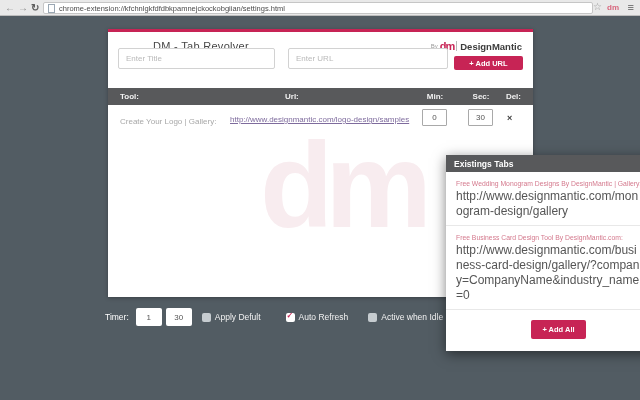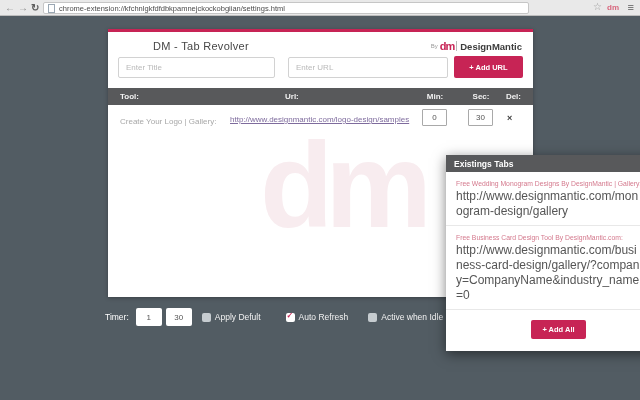--- a/index.html
+++ b/index.html
@@ -4,21 +4,21 @@
 <style>
   * { margin:0; padding:0; box-sizing:border-box; font-family:"Liberation Sans", sans-serif; }
   html,body { width:640px; height:400px; overflow:hidden; }
   .screen { position:relative; width:640px; height:400px; background:var(--page-bg,#525c63); }
 
   
   .chrome { position:absolute; top:0; left:0; width:640px; height:16px;
             background:#e9e9e9; border-bottom:1px solid #bdbdbd; z-index:50; }
   .nav { position:absolute; top:0; font-size:10px; line-height:16px; color:#8b8b8b; cursor:pointer; }
   .nav.b1{left:5px;} .nav.b2{left:18px;} .nav.reload{left:31px; color:#5d5d5d; font-weight:bold;}
-  .addressbar { position:absolute; left:43px; top:2px; width:486px; height:12px;
+  .addressbar { position:absolute; left:43px; top:2px; width:550px; height:12px;
                 background:#fff; border:1px solid #c6c6c6; border-radius:2px;
                 display:flex; align-items:center; padding:0 4px; cursor:text; }
   .doc-ico { width:7px; height:9px; border:1px solid #9aa7b3; background:#fdfdfd; margin-right:4px; flex:0 0 auto; }
   .url-text { font-size:7.5px; color:#4d4d4d; white-space:nowrap; overflow:hidden; }
   .star { position:absolute; right:38px; top:1px; font-size:10px; color:#9a9a9a; cursor:pointer; }
   .extension { position:absolute; right:21px; top:3px; font-size:8px; font-weight:800; color:#d8677e; cursor:pointer; }
   .menu { position:absolute; right:6px; top:1px; font-size:11px; color:#5a5a5a; cursor:pointer; }
 
   
   .page { position:absolute; top:16px; left:0; width:640px; height:384px; background:var(--page-bg,#525c63); }
@@ -29,28 +29,28 @@
   .accent { position:absolute; top:0; left:0; width:100%; height:3px; background:var(--accent,#c72455); }
   .watermark { position:absolute; left:152px; top:102px; font-size:120px; font-weight:800;
                letter-spacing:-8px; line-height:.9; color:var(--watermark,#f8ecef); user-select:none; }
   .ptitle { position:absolute; left:13px; top:11px; font-size:11px; color:#474747; letter-spacing:.3px;margin-left:32px; }
   .plogo { position:absolute; right:11px; top:11px; display:flex; align-items:center; }
   .plogo .by { font-size:6px; color:#9a9a9a; margin-right:2px; }
   .plogo .dm { font-size:11px; font-weight:800; color:var(--accent,#c72455); letter-spacing:-1px; }
   .plogo .sep { width:1px; height:10px; background:#b9b9b9; margin:0 3px 0 2px; }
   .plogo .lname { font-size:9.5px; font-weight:700; color:#3c3c3c; }
 
-  .inp { position:absolute; top:28px; height:21px; border:1px solid #d2d2d2; border-radius:2px;
+  .inp { position:absolute; top:19px; height:21px; border:1px solid #d2d2d2; border-radius:2px;
          font-size:8px; color:#555; padding:0 7px; background:#fff; }
   .inp::placeholder { color:#b9b9b9; }
   .title-inp { left:10px; width:157px; }
   .url-inp  { left:180px; width:160px; }
   .btn { background:var(--accent,#c72455); color:#fff; border:none; border-radius:2px;
          font-weight:700; cursor:pointer; }
-  .add-url { position:absolute; left:346px; top:27px; width:69px; height:22px; font-size:7.5px; }
+  .add-url { position:absolute; left:346px; top:27px; width:69px; height:14px; font-size:7.5px; }
 
   .thead { position:absolute; left:0; top:59px; width:425px; height:17px;
            background:var(--bar,#58595b); color:#f2f2f2; font-size:8px; font-weight:700; }
   .thead span { position:absolute; top:4px; }
   .thead .c1 { left:12px; } .thead .c2 { left:177px; }
   .thead .c3 { left:314px; width:26px; text-align:center; }
   .thead .c4 { left:360px; width:26px; text-align:center; }
   .thead .c5 { left:395px; width:18px; text-align:right; }
 
   .rtitle { position:absolute; left:12px; top:88px; font-size:8px; color:#a8a8a8; }

